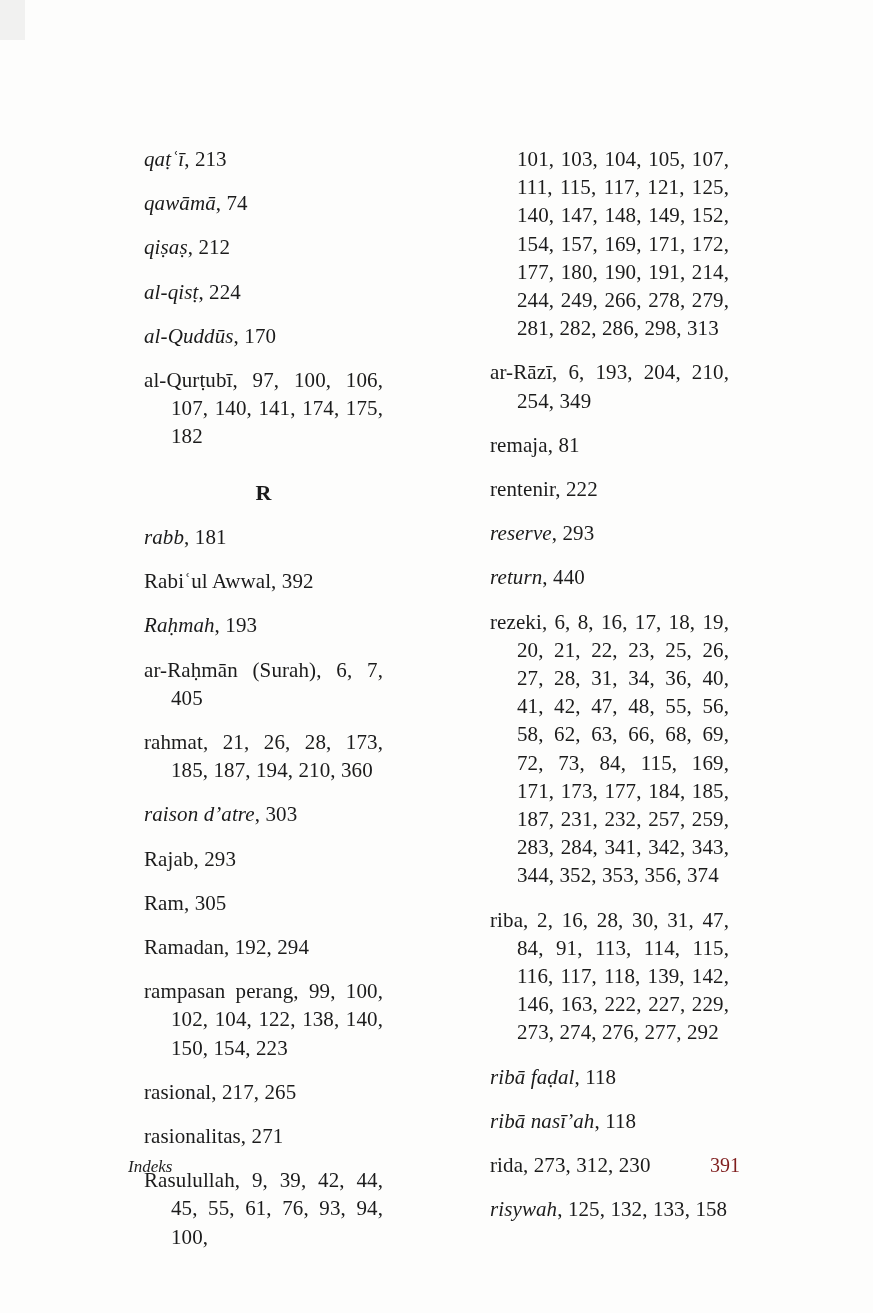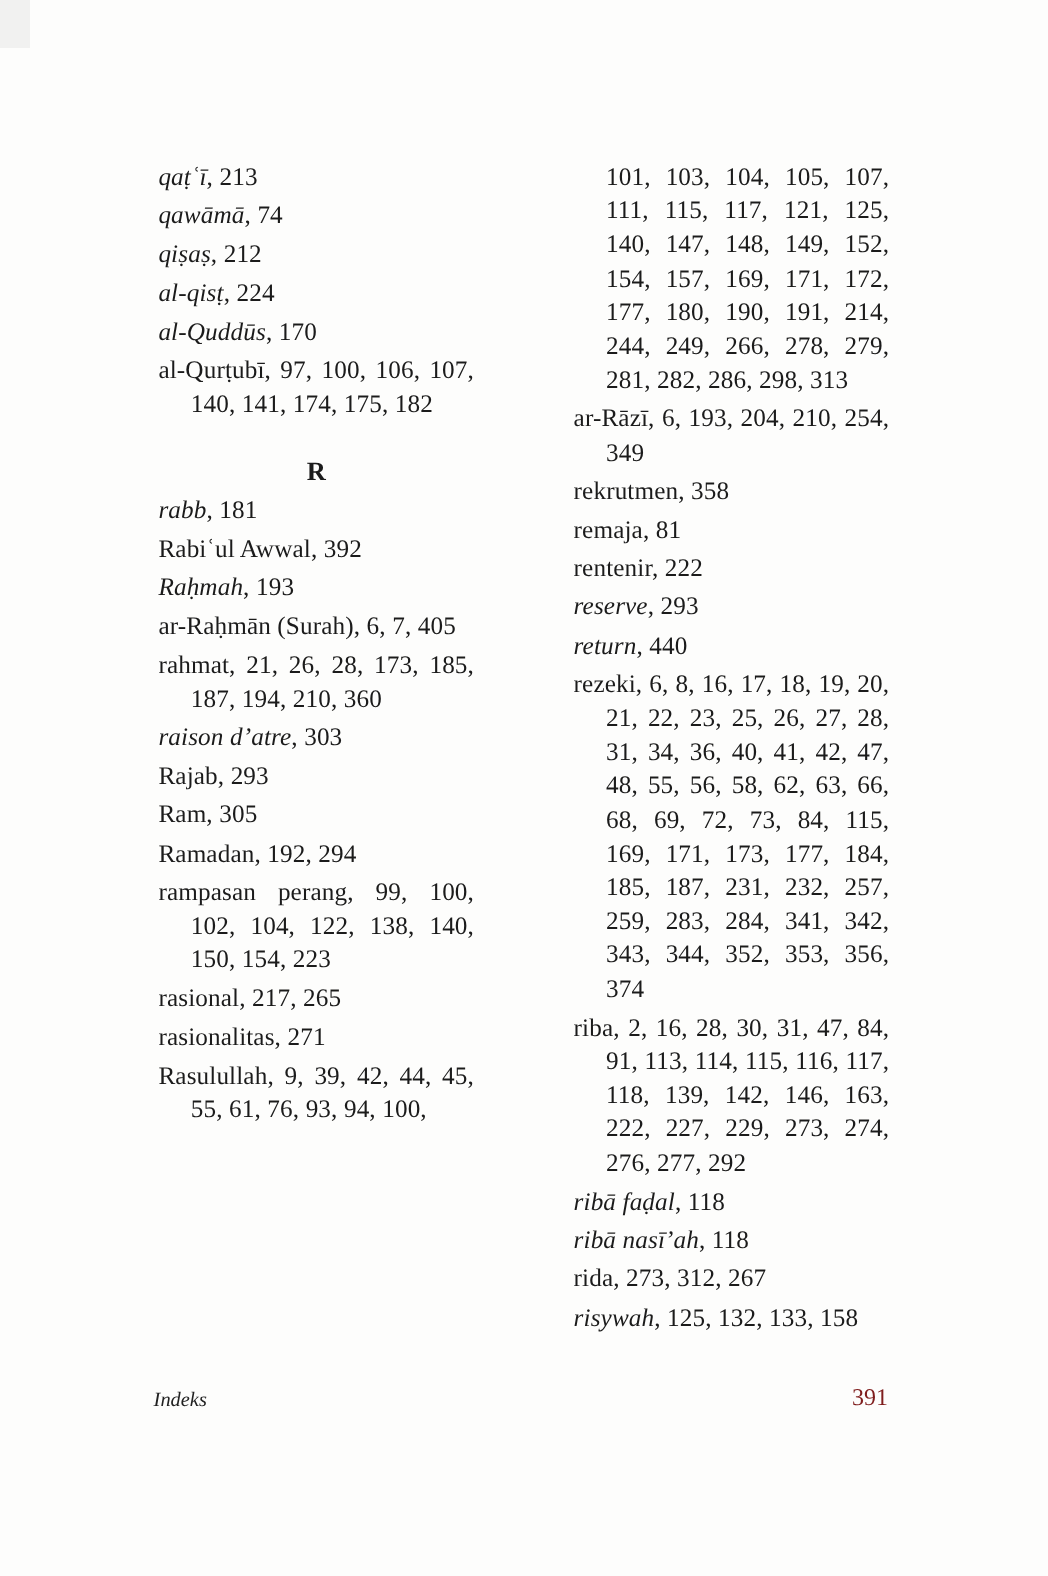--- a/index.html
+++ b/index.html
@@ -17,21 +17,21 @@
     width:25px; height:40px;
     background:#f1f1f0;
   }
   .columns {
     position:absolute;
     top:129px; left:128px; right:128px;
     display:flex; gap:75px;
   }
   .column { flex:0 0 271px; width:271px; }
   .entry {
-    margin:4px;
+    margin:16px;
     font-size:21px;
     line-height:28.2px;
     text-align:justify;
     padding-left:27px;
     text-indent:-27px;
     letter-spacing:0.1px;
   }
   .entry.continuation { text-indent:0; }
   .term.italic { font-style:italic; }
   .letter-heading {
@@ -74,30 +74,29 @@
         <p class="entry"><span class="term">Ram</span><span class="sep">, </span><span class="pages">305</span></p>
         <p class="entry"><span class="term">Ramadan</span><span class="sep">, </span><span class="pages">192, 294</span></p>
         <p class="entry"><span class="term">rampasan perang</span><span class="sep">, </span><span class="pages">99, 100, 102, 104, 122, 138, 140, 150, 154, 223</span></p>
         <p class="entry"><span class="term">rasional</span><span class="sep">, </span><span class="pages">217, 265</span></p>
         <p class="entry"><span class="term">rasionalitas</span><span class="sep">, </span><span class="pages">271</span></p>
         <p class="entry"><span class="term">Rasulullah</span><span class="sep">, </span><span class="pages">9, 39, 42, 44, 45, 55, 61, 76, 93, 94, 100,</span></p>
       </div>
     <div class="column" id="col-right">
         <p class="entry continuation"><span class="pages">101, 103, 104, 105, 107, 111, 115, 117, 121, 125, 140, 147, 148, 149, 152, 154, 157, 169, 171, 172, 177, 180, 190, 191, 214, 244, 249, 266, 278, 279, 281, 282, 286, 298, 313</span></p>
         <p class="entry"><span class="term">ar-Rāzī</span><span class="sep">, </span><span class="pages">6, 193, 204, 210, 254, 349</span></p>
-        <p class="entry"><span class="term">rekrutmen</span><span class="sep">, </span><span class="pages">358</span></p>
         <p class="entry"><span class="term">remaja</span><span class="sep">, </span><span class="pages">81</span></p>
         <p class="entry"><span class="term">rentenir</span><span class="sep">, </span><span class="pages">222</span></p>
         <p class="entry"><span class="term italic">reserve</span><span class="sep">, </span><span class="pages">293</span></p>
         <p class="entry"><span class="term italic">return</span><span class="sep">, </span><span class="pages">440</span></p>
         <p class="entry"><span class="term">rezeki</span><span class="sep">, </span><span class="pages">6, 8, 16, 17, 18, 19, 20, 21, 22, 23, 25, 26, 27, 28, 31, 34, 36, 40, 41, 42, 47, 48, 55, 56, 58, 62, 63, 66, 68, 69, 72, 73, 84, 115, 169, 171, 173, 177, 184, 185, 187, 231, 232, 257, 259, 283, 284, 341, 342, 343, 344, 352, 353, 356, 374</span></p>
         <p class="entry"><span class="term">riba</span><span class="sep">, </span><span class="pages">2, 16, 28, 30, 31, 47, 84, 91, 113, 114, 115, 116, 117, 118, 139, 142, 146, 163, 222, 227, 229, 273, 274, 276, 277, 292</span></p>
         <p class="entry"><span class="term italic">ribā faḍal</span><span class="sep">, </span><span class="pages">118</span></p>
         <p class="entry"><span class="term italic">ribā nasī’ah</span><span class="sep">, </span><span class="pages">118</span></p>
-        <p class="entry"><span class="term">rida</span><span class="sep">, </span><span class="pages">273, 312, 267</span></p>
+        <p class="entry"><span class="term">rida</span><span class="sep">, </span><span class="pages">273, 312, 230</span></p>
         <p class="entry"><span class="term italic">risywah</span><span class="sep">, </span><span class="pages">125, 132, 133, 158</span></p>
       </div>
   </div>
 
   <div class="footer">
     <span class="footer-left">Indeks</span>
     <span class="footer-right">391</span>
   </div>
 </div>
 

